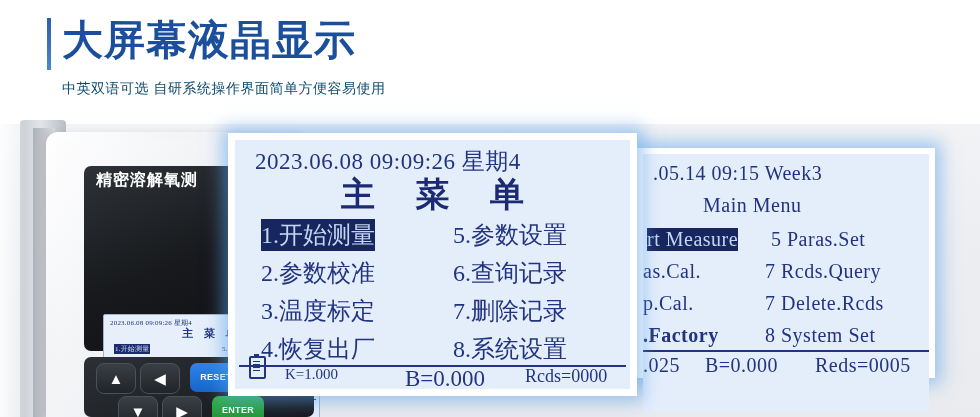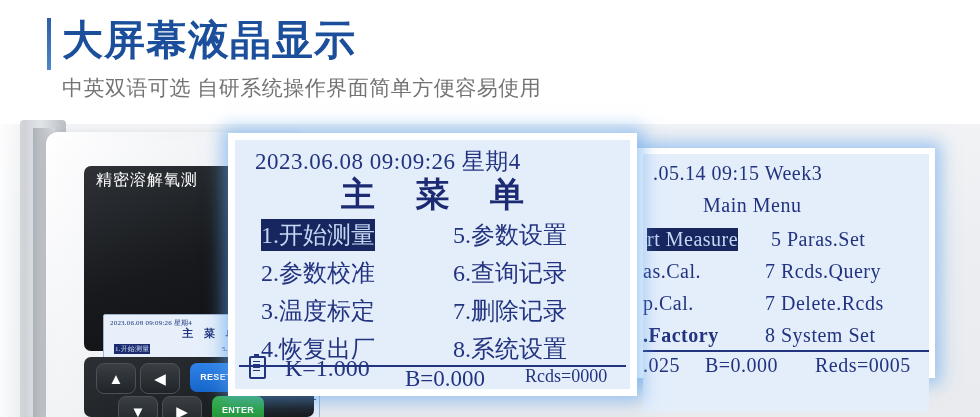--- a/index.html
+++ b/index.html
@@ -39,22 +39,22 @@
     font-size: 41px;
     font-weight: bold;
     color: #1b4f9c;
     letter-spacing: 1px;
     line-height: 56px;
     white-space: nowrap;
   }
   .subhead {
     position: absolute;
     left: 62px; top: 74px;
-    font-size: 21px;
-    color: #737373;
+    font-size: 14px;
+    color: #0c4a6e;
     letter-spacing: 0.5px;
     line-height: 28px;
     white-space: nowrap;
   }
 
   
   .photo {
     position: absolute;
     left: 0; top: 118px;
     width: 980px; height: 299px;
@@ -100,21 +100,21 @@
     left: 84px; top: 48px;
     width: 230px; height: 185px;
     background: linear-gradient(160deg, #2e3237 0%, #17191c 50%, #0e1013 100%);
     border-radius: 7px;
   }
   .dev-title {
     position: absolute;
     left: 96px; top: 52px;
     width: 210px;
     font-size: 16px;
-    font-weight: normal;
+    font-weight: bold;
     color: #ffffff;
     letter-spacing: 1px;
     white-space: nowrap;
     overflow: hidden;
   }
   .dev-lcd {
     position: absolute;
     left: 103px; top: 196px;
     width: 215px; height: 105px;
     background: #e6effa;
@@ -343,19 +343,19 @@
       <div class="row" style="left:26px; top:155px;">3.温度标定</div>
       <div class="row" style="left:26px; top:193px;">4.恢复出厂</div>
 
       <div class="row" style="left:218px; top:79px;">5.参数设置</div>
       <div class="row" style="left:218px; top:117px;">6.查询记录</div>
       <div class="row" style="left:218px; top:155px;">7.删除记录</div>
       <div class="row" style="left:218px; top:193px;">8.系统设置</div>
 
       <div class="hr-line" style="left:4px; top:225px; width:387px;"></div>
       <div class="batt"></div>
-      <div class="row" style="left:50px; top:215px; font-size:24px;">K=1.000</div>
+      <div class="row" style="left:50px; top:226px; font-size:15px;">K=1.000</div>
       <div class="row" style="left:170px; top:226px; font-size:23px;">B=0.000</div>
       <div class="row" style="left:290px; top:226px; font-size:18px;">Rcds=0000</div>
     </div>
   </div>
 
 </div>
 
 </body></html>

